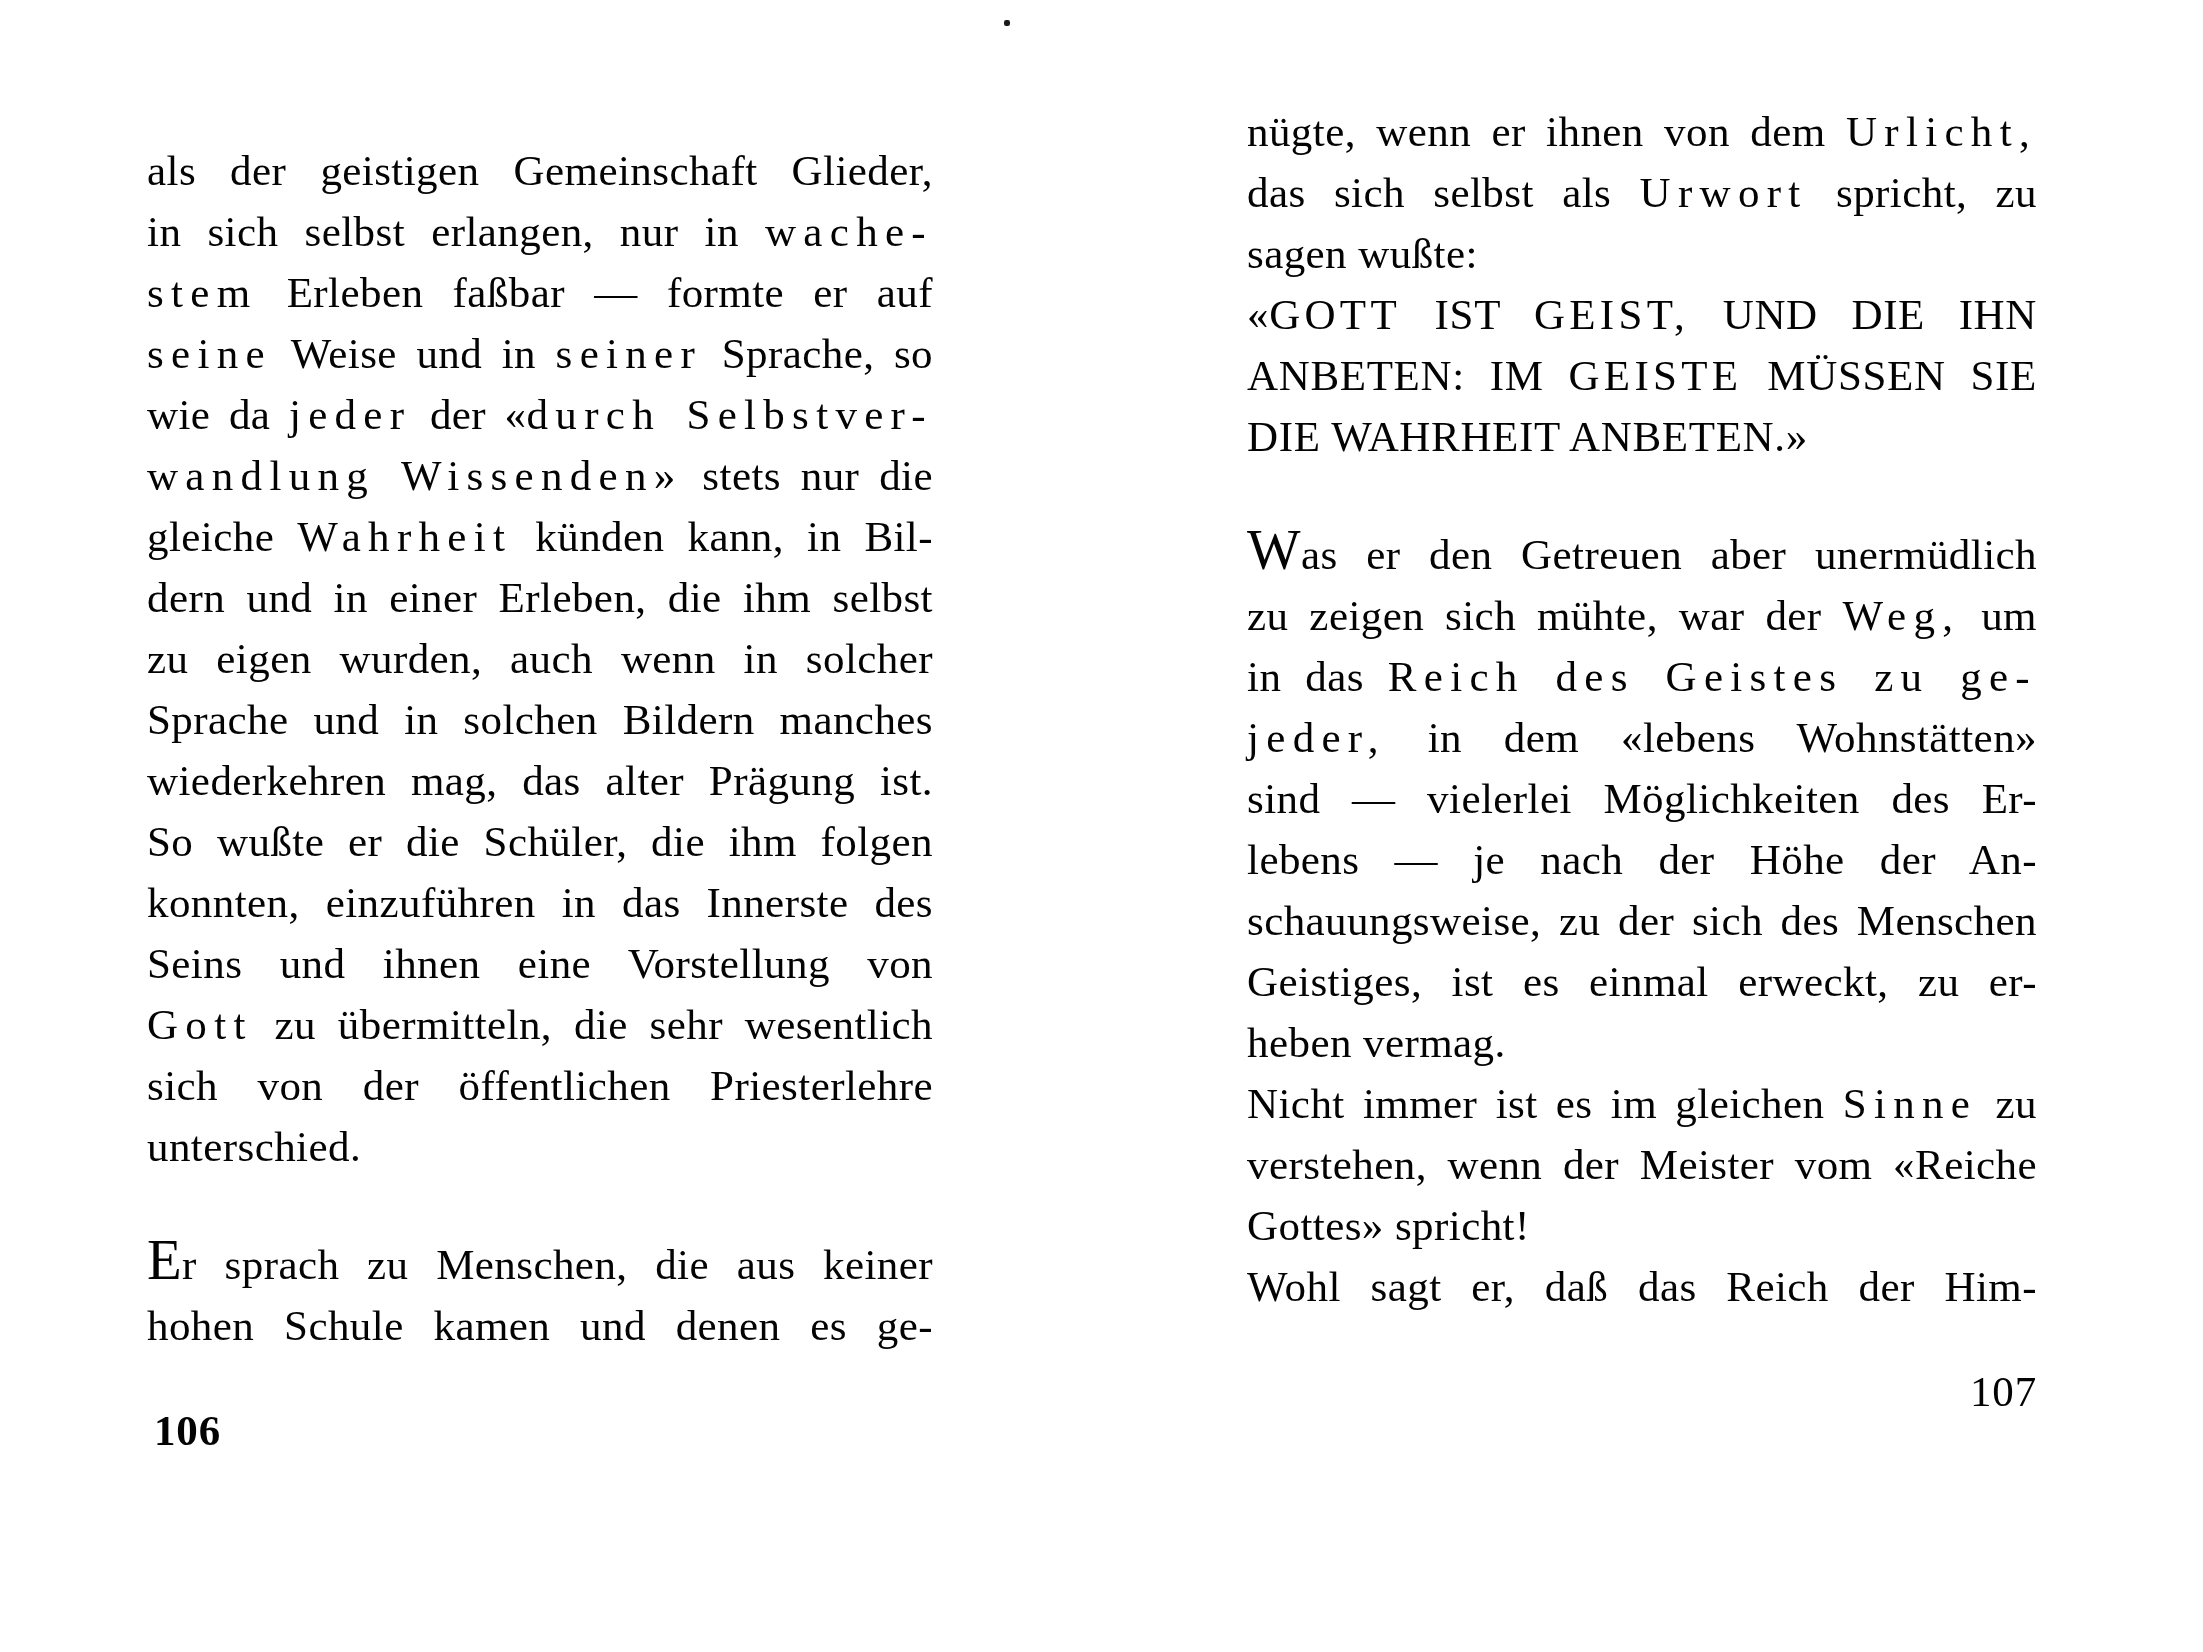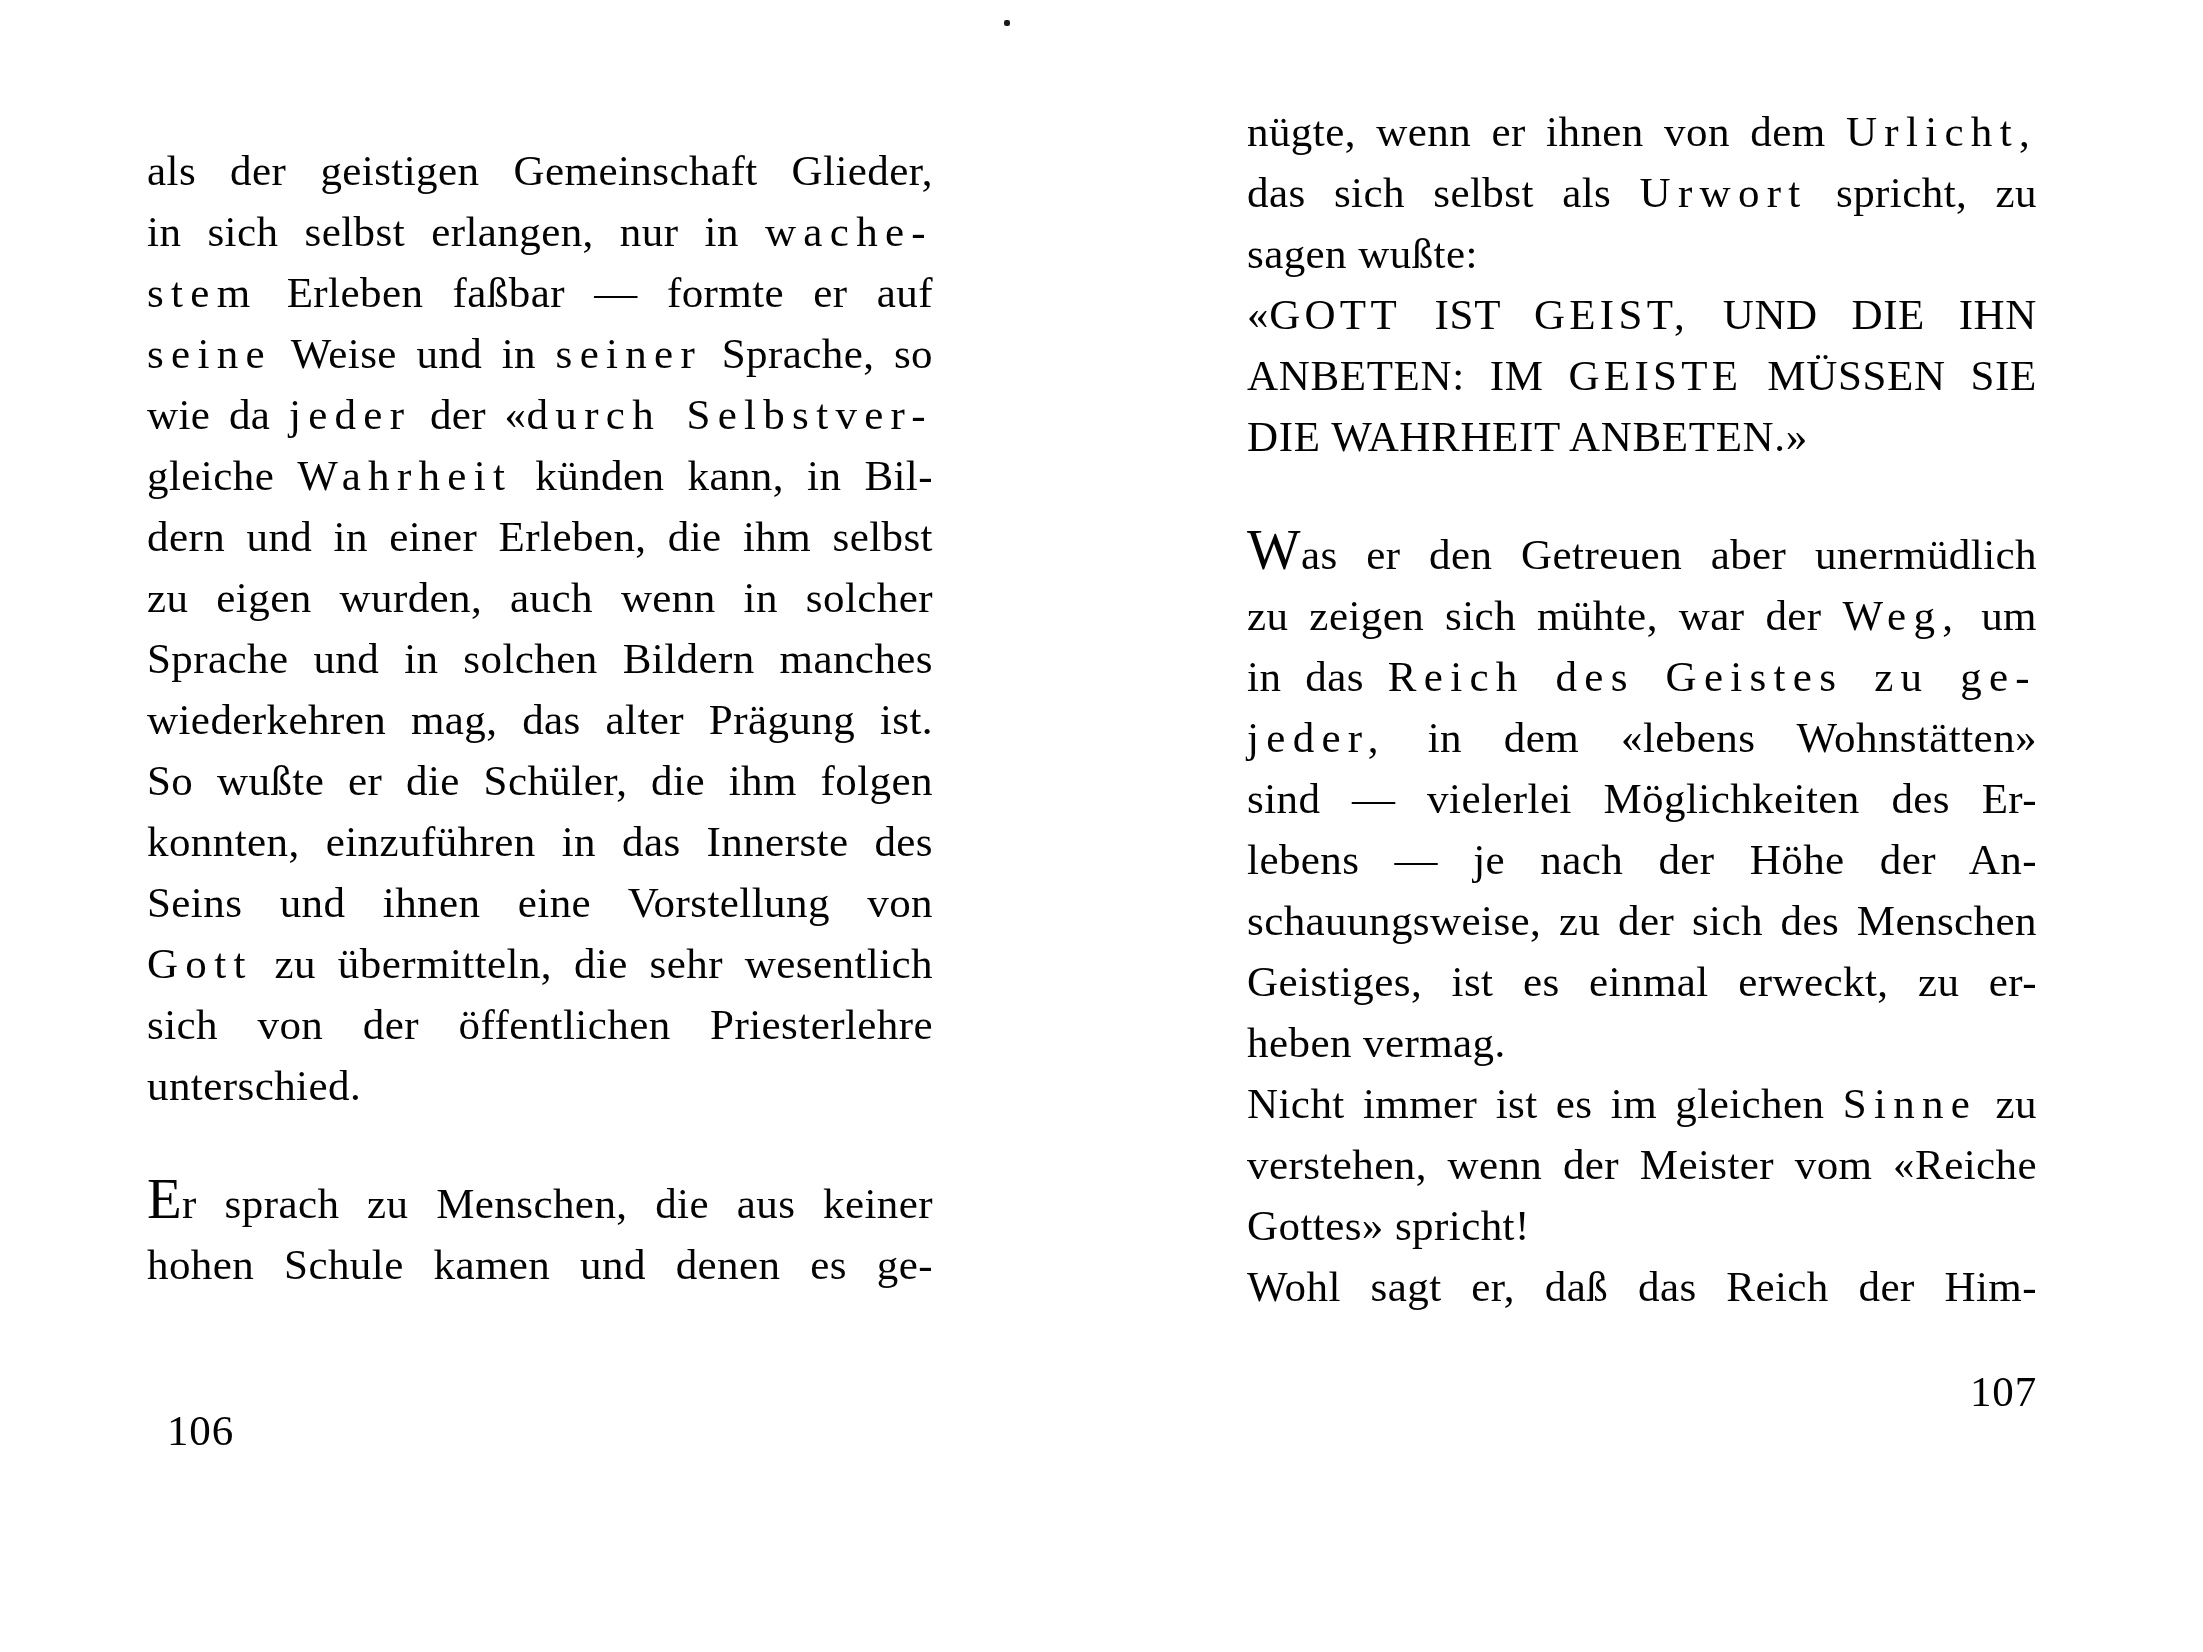--- a/index.html
+++ b/index.html
@@ -48,38 +48,39 @@
   .initial {
     font-size: 1.32em;
     line-height: 0;
   }
   .folio {
     position: absolute;
     top: 1370px;
     line-height: 43px;
     letter-spacing: 0.02em;
   }
-  .folio-left  { left: 20px; }
+  .folio-left  { left: 7px; font-weight: bold; }
   .folio-right { right: 0; text-align: right; }
   .speck {
     position: absolute;
     background: #1a1a1a;
     border-radius: 40%;
   }
 </style>
 </head>
 <body>
 
 <div class="page page-left">
   <div class="text-block">
       <div class="line"><span>als der geistigen Gemeinschaft Glieder,</span></div>
       <div class="line"><span>in sich selbst erlangen, nur in </span><span class="sp">wache-</span></div>
       <div class="line"><span class="sp">stem</span><span> Erleben faßbar — formte er auf</span></div>
       <div class="line"><span class="sp">seine</span><span> Weise und in </span><span class="sp">seiner</span><span> Sprache, so</span></div>
       <div class="line"><span>wie da </span><span class="sp">jeder</span><span> der «</span><span class="sp">durch Selbstver-</span></div>
+      <div class="line"><span class="sp">wandlung Wissenden»</span><span> stets nur die</span></div>
       <div class="line"><span>gleiche </span><span class="sp">Wahrheit</span><span> künden kann, in Bil-</span></div>
       <div class="line"><span>dern und in einer Erleben, die ihm selbst</span></div>
       <div class="line"><span>zu eigen wurden, auch wenn in solcher</span></div>
       <div class="line"><span>Sprache und in solchen Bildern manches</span></div>
       <div class="line"><span>wiederkehren mag, das alter Prägung ist.</span></div>
       <div class="line"><span>So wußte er die Schüler, die ihm folgen</span></div>
       <div class="line"><span>konnten, einzuführen in das Innerste des</span></div>
       <div class="line"><span>Seins und ihnen eine Vorstellung von</span></div>
       <div class="line"><span class="sp">Gott</span><span> zu übermitteln, die sehr wesentlich</span></div>
       <div class="line"><span>sich von der öffentlichen Priesterlehre</span></div>

